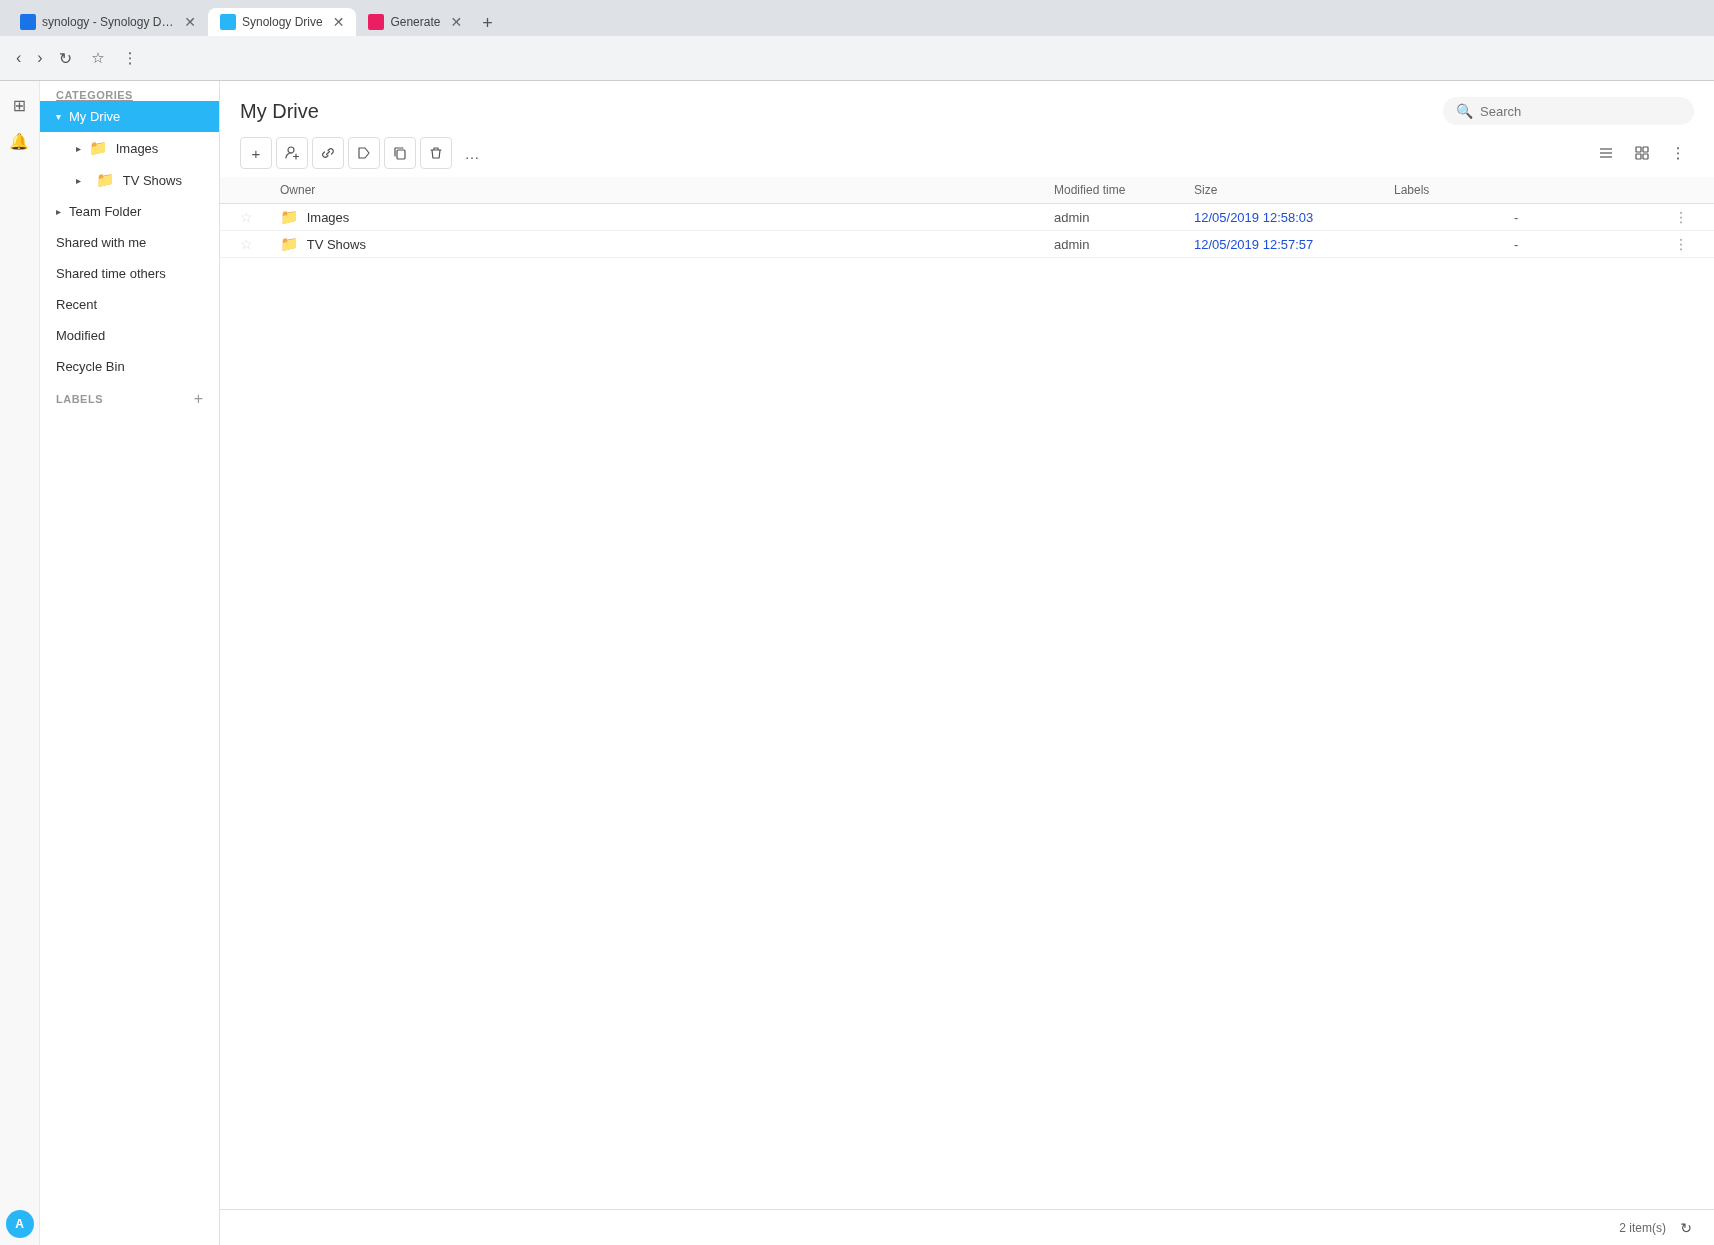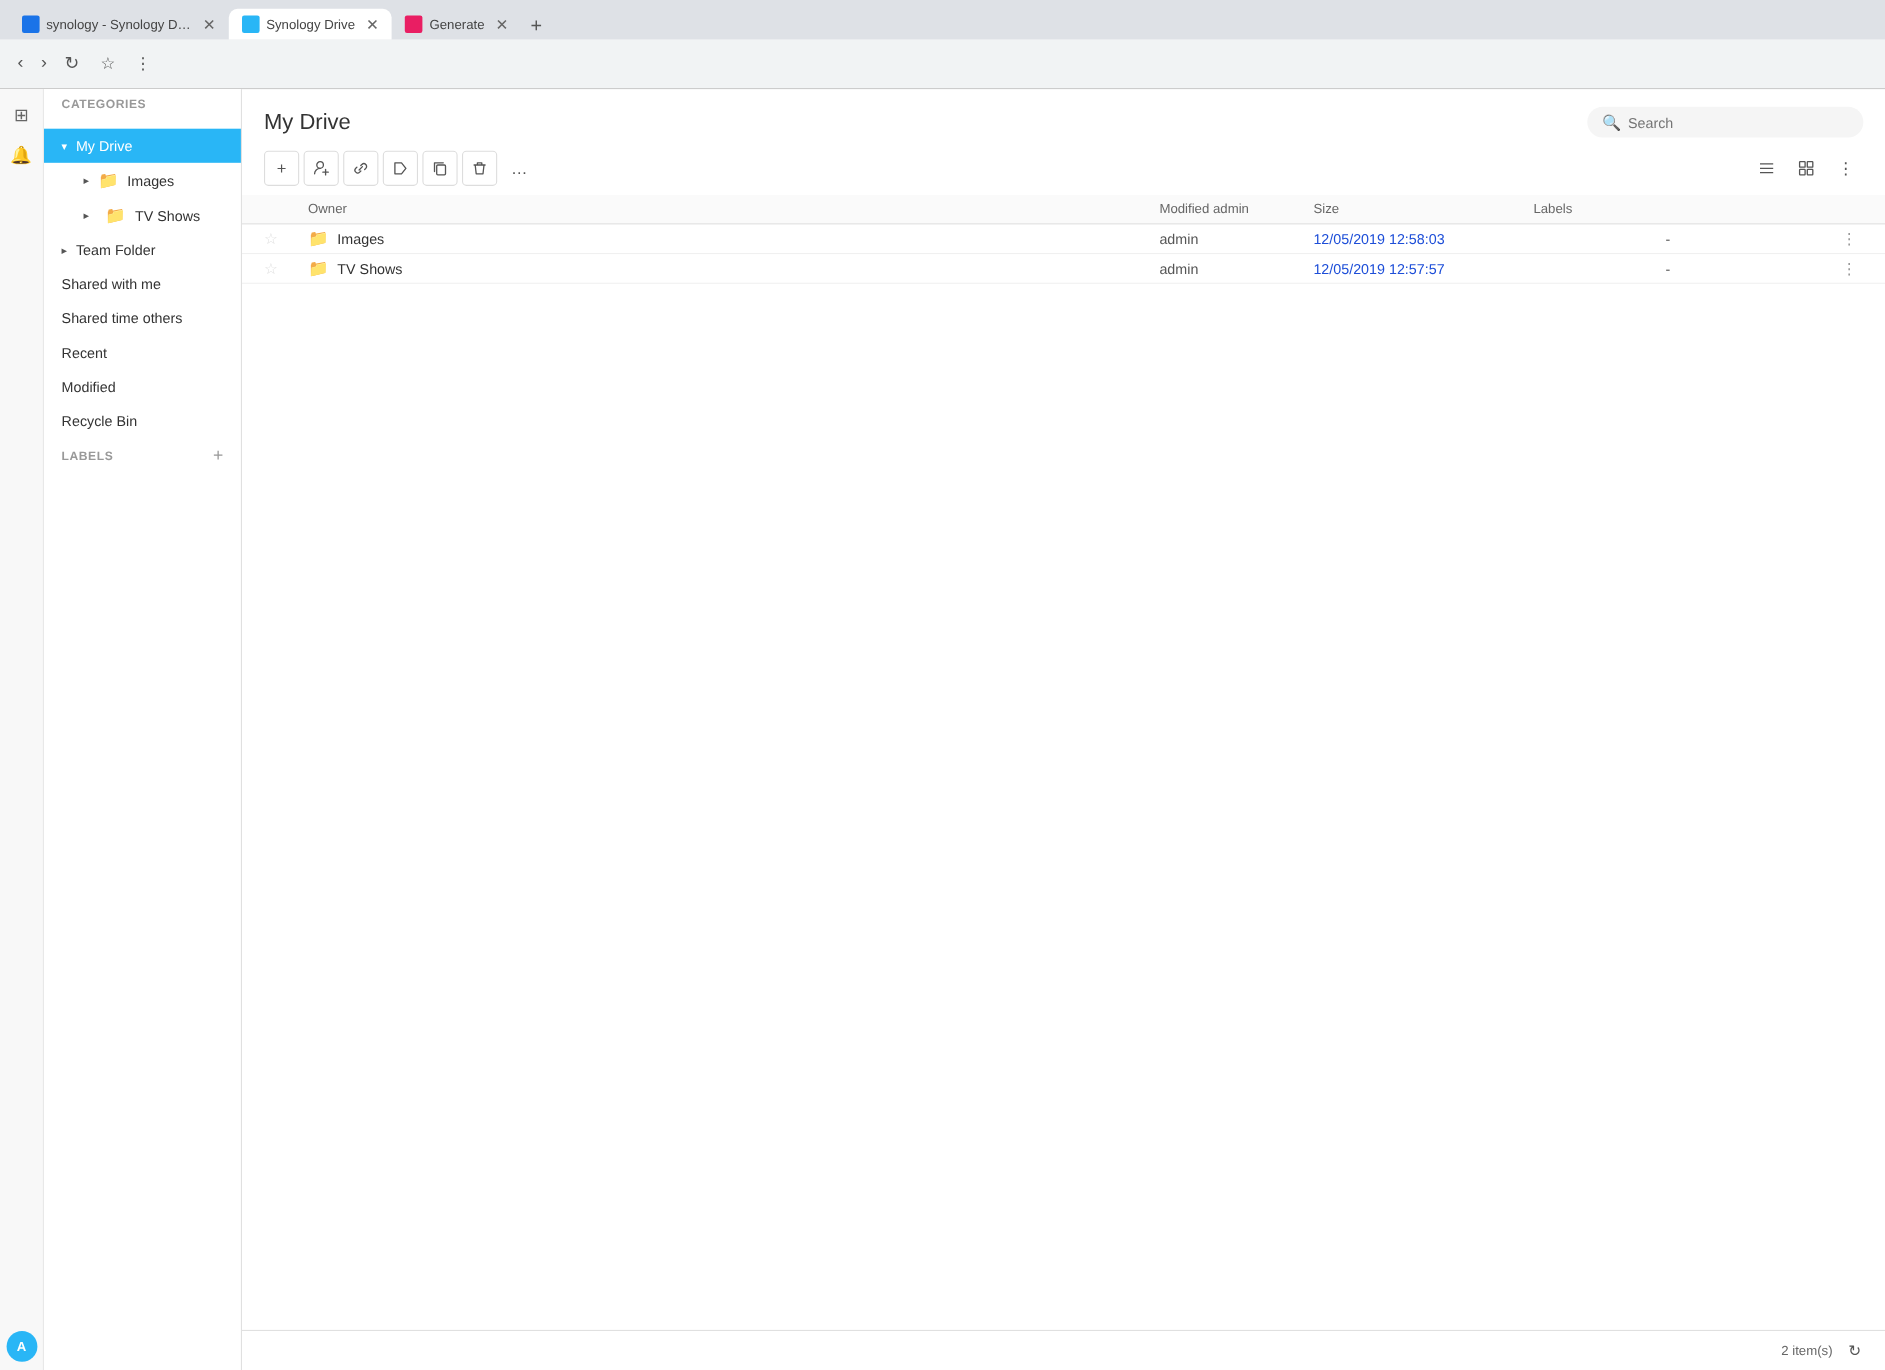--- a/index.html
+++ b/index.html
@@ -25,21 +25,21 @@
     .browser-icon-btn { width: 28px; height: 28px; border-radius: 50%; background: none; border: none; cursor: pointer; display: flex; align-items: center; justify-content: center; color: #555; font-size: 15px; }
 
     
     .app-container { display: flex; height: calc(100vh - 80px); }
 
     
     .left-panel { width: 220px; flex-shrink: 0; border-right: 1px solid #e0e0e0; display: flex; flex-direction: column; background: #fff; }
     .app-header { padding: 16px 16px 8px; display: flex; align-items: center; gap: 4px; }
     .app-title-text { font-size: 22px; font-weight: 300; color: #29b6f6; }
     
-    .sidebar-section-label { padding: 8px 16px 16px; font-size: 11px; font-weight: 600; color: #999; letter-spacing: 0.5px; }
+    .sidebar-section-label { padding: 8px 16px 0; font-size: 11px; font-weight: 600; color: #999; letter-spacing: 0.5px; text-decoration: underline; }
     
     .sidebar-item { display: flex; align-items: center; padding: 8px 16px; cursor: pointer; color: #333; gap: 8px; border-radius: 0; }
     .sidebar-item.active { background: #29b6f6; color: #fff; }
     .sidebar-item.active .sidebar-item-label { color: #fff; }
     .sidebar-item .chevron { font-size: 10px; color: #555; }
     .sidebar-item.active .chevron { color: #fff; }
     .sidebar-item-label { font-size: 13px; }
     
     .sidebar-sub-item { display: flex; align-items: center; padding: 7px 16px 7px 36px; cursor: pointer; color: #333; gap: 8px; }
     .folder-icon { color: #f5a623; font-size: 15px; }
@@ -245,21 +245,21 @@
     </div>
 
     <div class="file-table">
 
       <div class="table-header">
         <div></div>
         <div class="col-header">
           <span>Owner</span>
         </div>
         <div class="col-header">
-          <span>Modified admin</span>
+          <span>Modified time</span>
         </div>
         <div class="col-header">
           <span>Size</span>
         </div>
         <div class="col-header">
           <span>Labels</span>
         </div>
         <div></div>
       </div>
 

